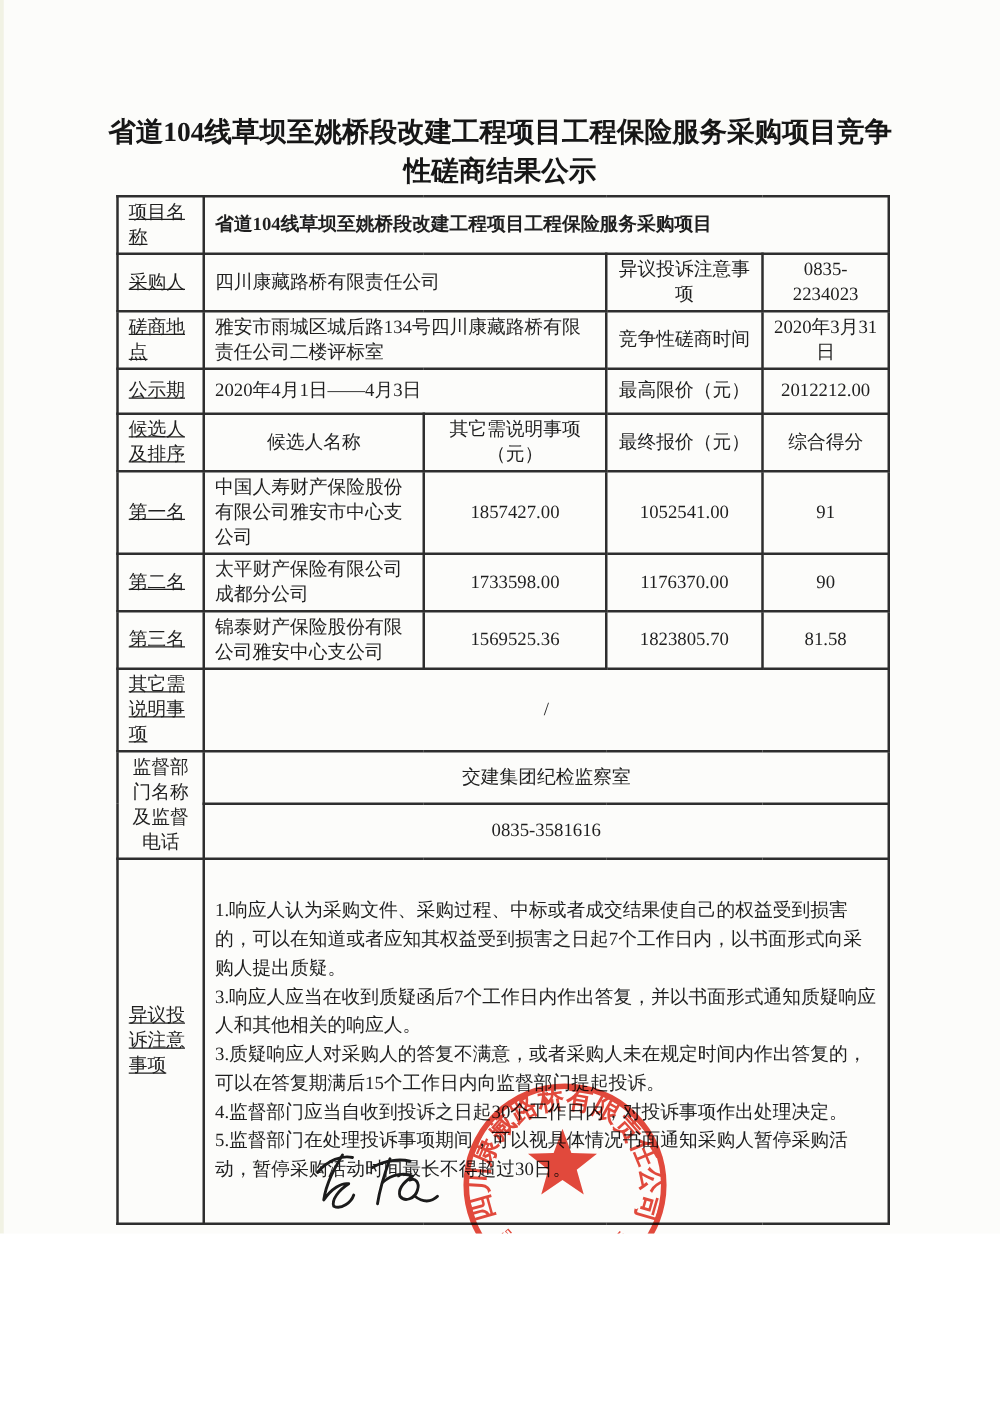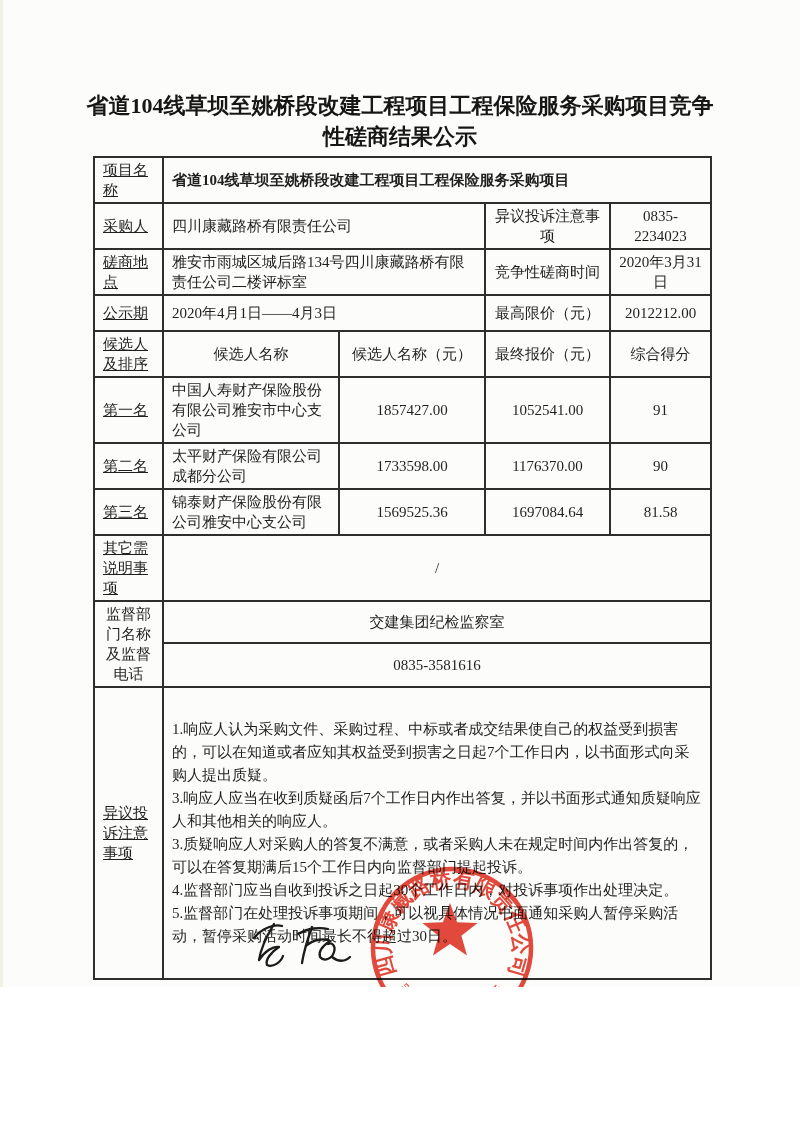--- a/index.html
+++ b/index.html
@@ -74,21 +74,21 @@
       </tr>
       <tr class="r36">
         <td class="lab">公示期</td>
         <td colspan="2">2020年4月1日——4月3日</td>
         <td class="c">最高限价（元）</td>
         <td class="c">2012212.00</td>
       </tr>
       <tr class="r40">
         <td class="lab">候选人及排序</td>
         <td class="c">候选人名称</td>
-        <td class="c">候选人名称（元）</td>
+        <td class="c">其它需说明事项（元）</td>
         <td class="c">最终报价（元）</td>
         <td class="c">综合得分</td>
       </tr>
       <tr class="r64">
         <td class="lab">第一名</td>
         <td>中国人寿财产保险股份有限公司雅安市中心支公司</td>
         <td class="c">1857427.00</td>
         <td class="c">1052541.00</td>
         <td class="c">91</td>
       </tr>
@@ -96,21 +96,21 @@
         <td class="lab">第二名</td>
         <td>太平财产保险有限公司成都分公司</td>
         <td class="c">1733598.00</td>
         <td class="c">1176370.00</td>
         <td class="c">90</td>
       </tr>
       <tr class="r43">
         <td class="lab">第三名</td>
         <td>锦泰财产保险股份有限公司雅安中心支公司</td>
         <td class="c">1569525.36</td>
-        <td class="c">1697084.64</td>
+        <td class="c">1823805.70</td>
         <td class="c">81.58</td>
       </tr>
       <tr class="r39">
         <td class="lab">其它需说明事项</td>
         <td colspan="4" class="c">/</td>
       </tr>
       <tr class="r80a">
         <td rowspan="2" class="c">监督部门名称及监督电话</td>
         <td colspan="4" class="c">交建集团纪检监察室</td>
       </tr>

